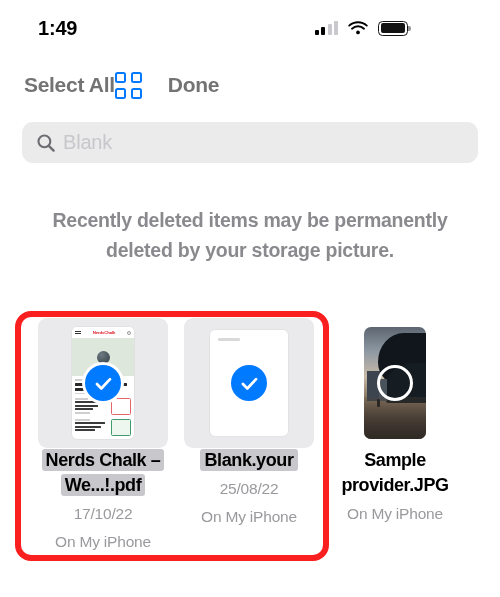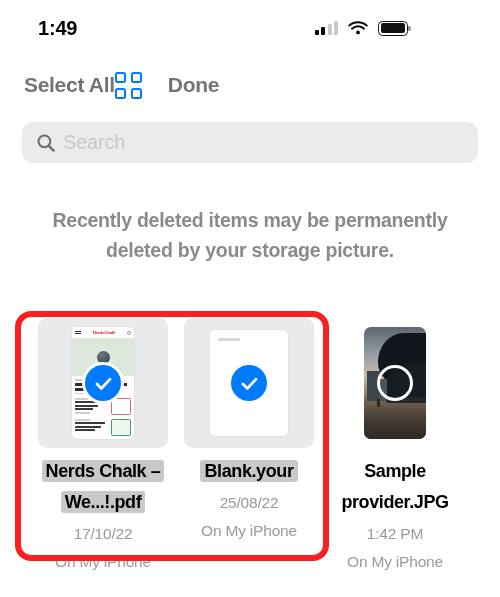--- a/index.html
+++ b/index.html
@@ -164,22 +164,22 @@
     background: #007aff; box-shadow: 0 0 0 3px #fff;
     display: flex; align-items: center; justify-content: center;
   }
   .badge-check svg { width: 21px; height: 21px; }
   .badge-empty {
     position: absolute; width: 36px; height: 36px; border-radius: 50%;
     border: 3px solid #fff; box-sizing: border-box;
   }
 
   .fname {
-    margin-top: 8px; font-size: 18px; font-weight: bold; color: #000;
-    text-align: center; line-height: 31px; letter-spacing: -0.4px;
+    margin-top: 0; font-size: 18px; font-weight: bold; color: #000;
+    text-align: center; line-height: 25px; letter-spacing: -0.4px;
     max-width: 140px;
   }
   .fname.sel > span {
     background: #c7c7cc; border-radius: 3px; padding: 1px 4px;
     box-decoration-break: clone; -webkit-box-decoration-break: clone;
   }
   .fmeta {
     margin-top: 4px; font-size: 15.5px; color: #9a9a9e; text-align: center;
     line-height: 24px; letter-spacing: -0.2px;
   }
@@ -226,21 +226,21 @@
         <span></span>
     </div>
     <button class="nav-done">Done</button>
   </div>
 
   <div class="search-wrap">
     <svg class="search-icon" viewBox="0 0 20 20">
       <circle cx="8.4" cy="8.4" r="5.9" fill="none" stroke="#6d6d72" stroke-width="2.1"></circle>
       <line x1="12.8" y1="12.8" x2="17.6" y2="17.6" stroke="#6d6d72" stroke-width="2.4" stroke-linecap="round"></line>
     </svg>
-    <span class="search-placeholder">Search</span>
+    <span class="search-placeholder">Blank</span>
   </div>
 
   <div class="notice">Recently deleted items may be permanently deleted by your storage picture.</div>
 
   <div class="grid">
 
     <div class="tile">
       <div class="thumb-box">
         <div class="pdf-preview">
           <div class="pp-bar">
@@ -310,21 +310,20 @@
           <div class="bldg-r"></div>
           <div class="bldg-r2"></div>
           <div class="bldg-l"></div>
           <div class="bldg-l2"></div>
           <div class="road"></div>
           <div class="person"></div>
         </div>
         <div class="badge-empty"></div>
       </div>
       <div class="fname"><span>Sample provider.JPG</span></div>
-      <div class="fmeta">1:42 PM</div>
       <div class="fmeta">On My iPhone</div>
     </div>
 
   </div>
 
   <div class="annot"></div>
 
 </div>
 
 </body></html>

